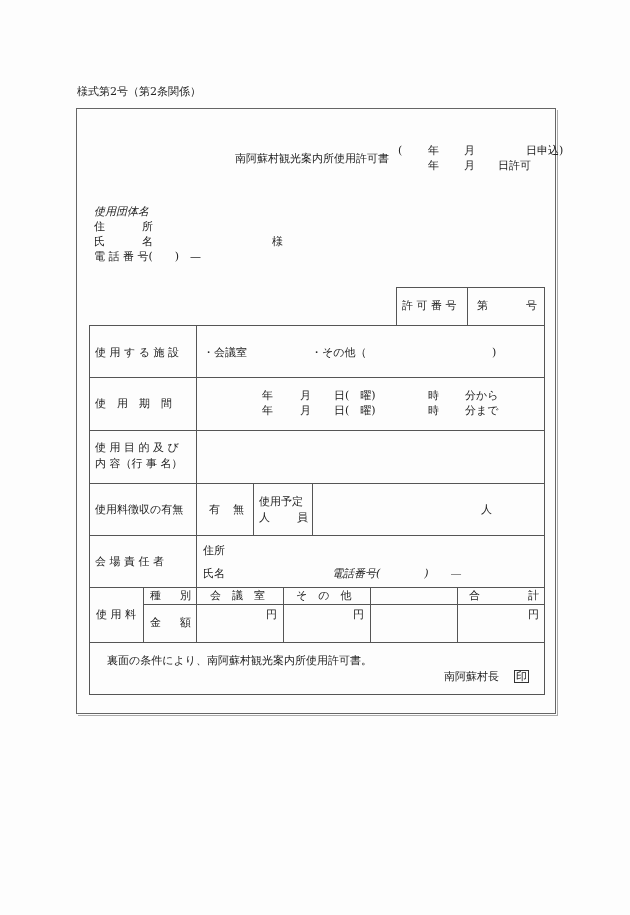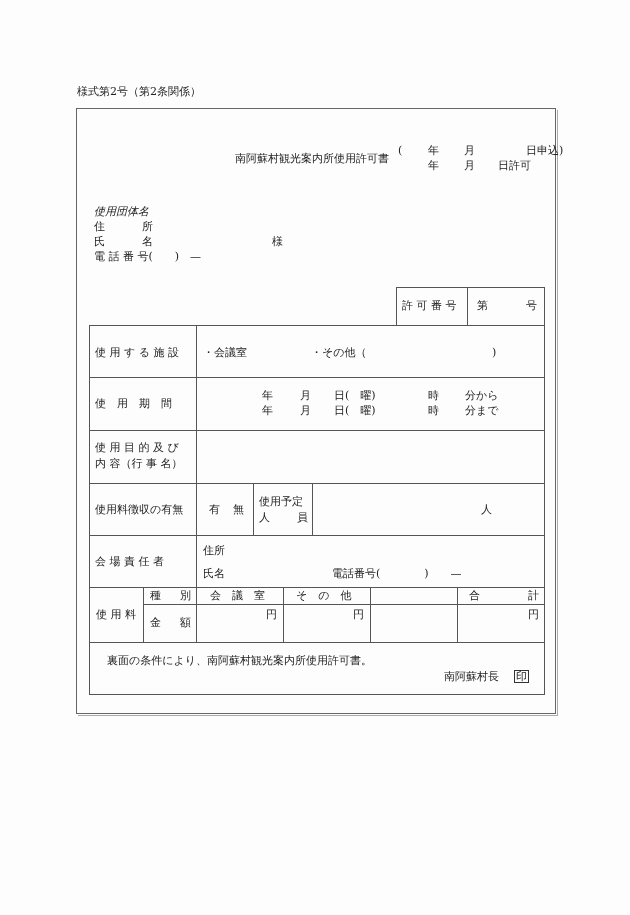--- a/index.html
+++ b/index.html
@@ -96,21 +96,21 @@
 <span class="abs" style="left:209px;top:504px;">有</span>
 <span class="abs" style="left:233px;top:504px;">無</span>
 <span class="abs" style="left:259px;top:496px;">使用予定</span>
 <span class="abs" style="left:259px;top:512px;">人</span>
 <span class="abs" style="left:297px;top:512px;">員</span>
 <span class="abs" style="left:481px;top:504px;">人</span>
 
 <span class="abs" style="left:95px;top:556px;text-align:center;">会 場 責 任 者</span>
 <span class="abs" style="left:203px;top:545px;">住所</span>
 <span class="abs" style="left:203px;top:568px;">氏名</span>
-<span class="abs" style="left:332px;top:568px;">電話番号(　　　　)　　—</span>
+<span class="abs" style="left:332px;top:568px;font-style:italic;">電話番号(　　　　)　　—</span>
 
 <span class="abs" style="left:96px;top:609px;">使 用 料</span>
 <span class="abs" style="left:150px;top:590px;">種</span>
 <span class="abs" style="left:180px;top:590px;">別</span>
 <span class="abs" style="left:150px;top:617px;">金</span>
 <span class="abs" style="left:180px;top:617px;">額</span>
 <span class="abs" style="left:210px;top:590px;">会　議　室</span>
 <span class="abs" style="left:296px;top:590px;">そ　の　他</span>
 <span class="abs" style="left:469px;top:590px;">合</span>
 <span class="abs" style="left:528px;top:590px;">計</span>

